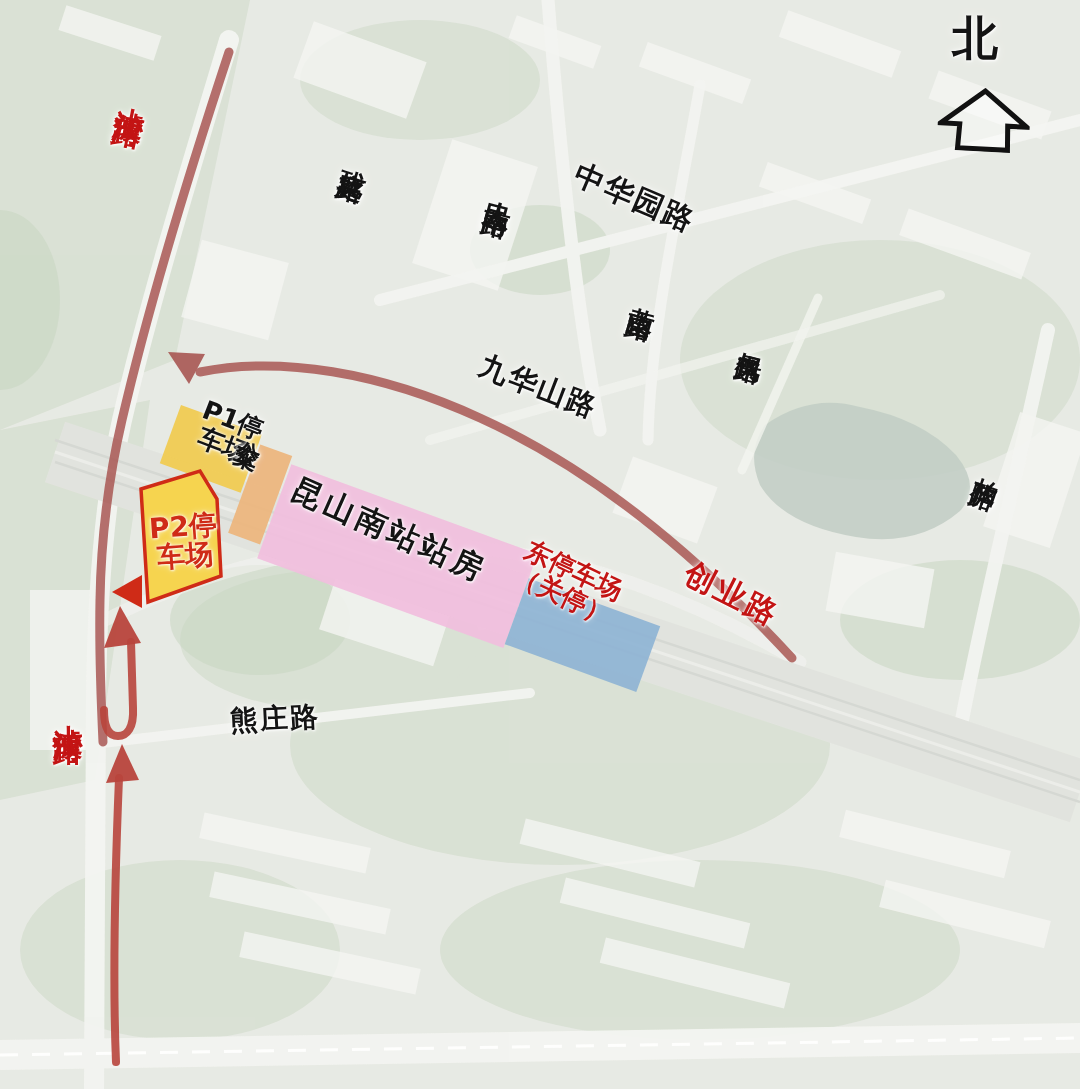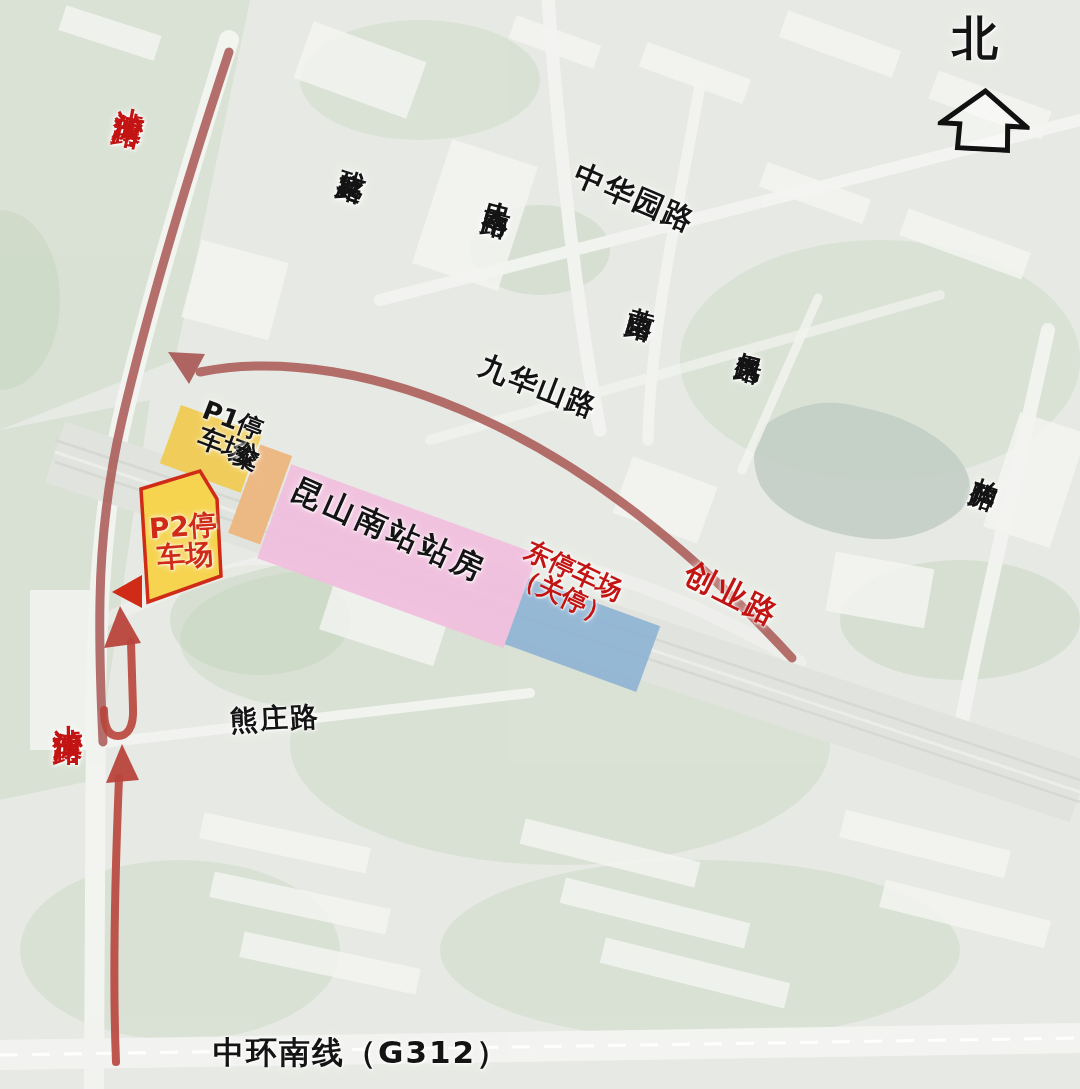--- a/index.html
+++ b/index.html
@@ -152,21 +152,20 @@
   <div class="lbl vert l-longting">珑庭路</div>
   <div class="lbl vert l-renmin">人民南路</div>
   <div class="lbl l-zhonghuayuan">中华园路</div>
   <div class="lbl vert l-huangshan">黄山路</div>
   <div class="lbl l-jiuhuashan">九华山路</div>
   <div class="lbl vert l-fengjing">枫景路</div>
   <div class="lbl vert l-bailu">柏庐路</div>
   <div class="lbl red l-chuangye">创业路</div>
   <div class="lbl l-xiongzhuang">熊庄路</div>
   <div class="lbl red vert l-xiaoyuhe-bottom">小澞河路</div>
-  <div class="lbl l-g312">中环南线（G312）</div>
 
   <div class="lbl ctr z-p1">
     <div>P1停</div>
     <div>车场</div>
   </div>
   <div class="lbl vert z-bus">公交车</div>
   <div class="lbl z-station">昆山南站站房</div>
   <div class="lbl red ctr z-east">
     <div>东停车场</div>
     <div>（关停）</div>

